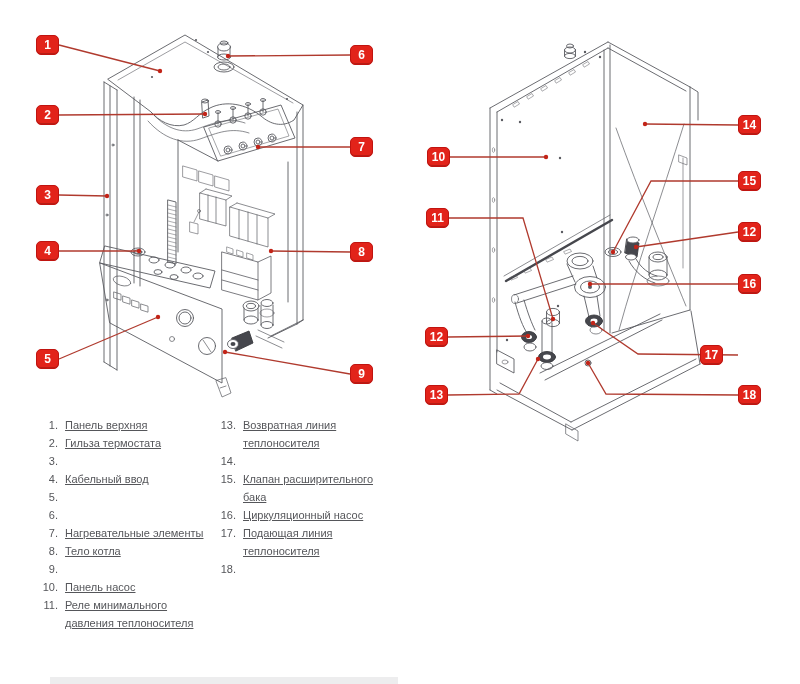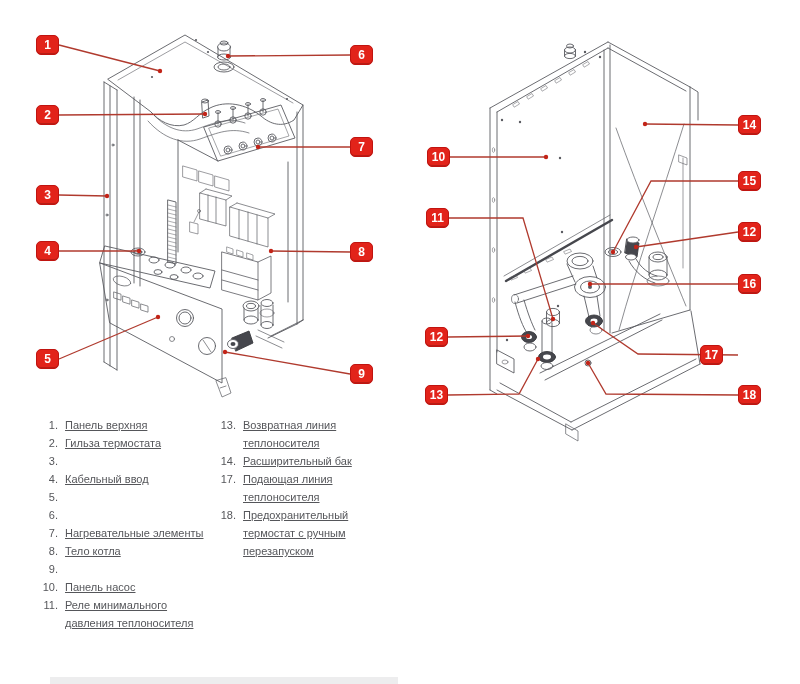--- a/index.html
+++ b/index.html
@@ -345,30 +345,35 @@
       </div>
 </div>
 <div class="legend-col c2">
   <div class="legend-item">
         <span class="legend-num">13.</span>
         <span class="legend-text">Возвратная линия
 теплоносителя</span>
       </div>
   <div class="legend-item">
         <span class="legend-num">14.</span>
-        <span class="legend-text">Расширительный бак</span>
+      </div>
+  <div class="legend-item">
+        <span class="legend-num">15.</span>
+        <span class="legend-text">Клапан расширительного
+бака</span>
+      </div>
+  <div class="legend-item">
+        <span class="legend-num">16.</span>
+        <span class="legend-text">Циркуляционный насос</span>
       </div>
   <div class="legend-item">
         <span class="legend-num">17.</span>
         <span class="legend-text">Подающая линия
 теплоносителя</span>
       </div>
   <div class="legend-item">
         <span class="legend-num">18.</span>
-        <span class="legend-text">Предохранительный
-термостат с ручным
-перезапуском</span>
       </div>
 </div>
 
 <div class="next-band"></div>
 
 </div>
 
 </body></html>

